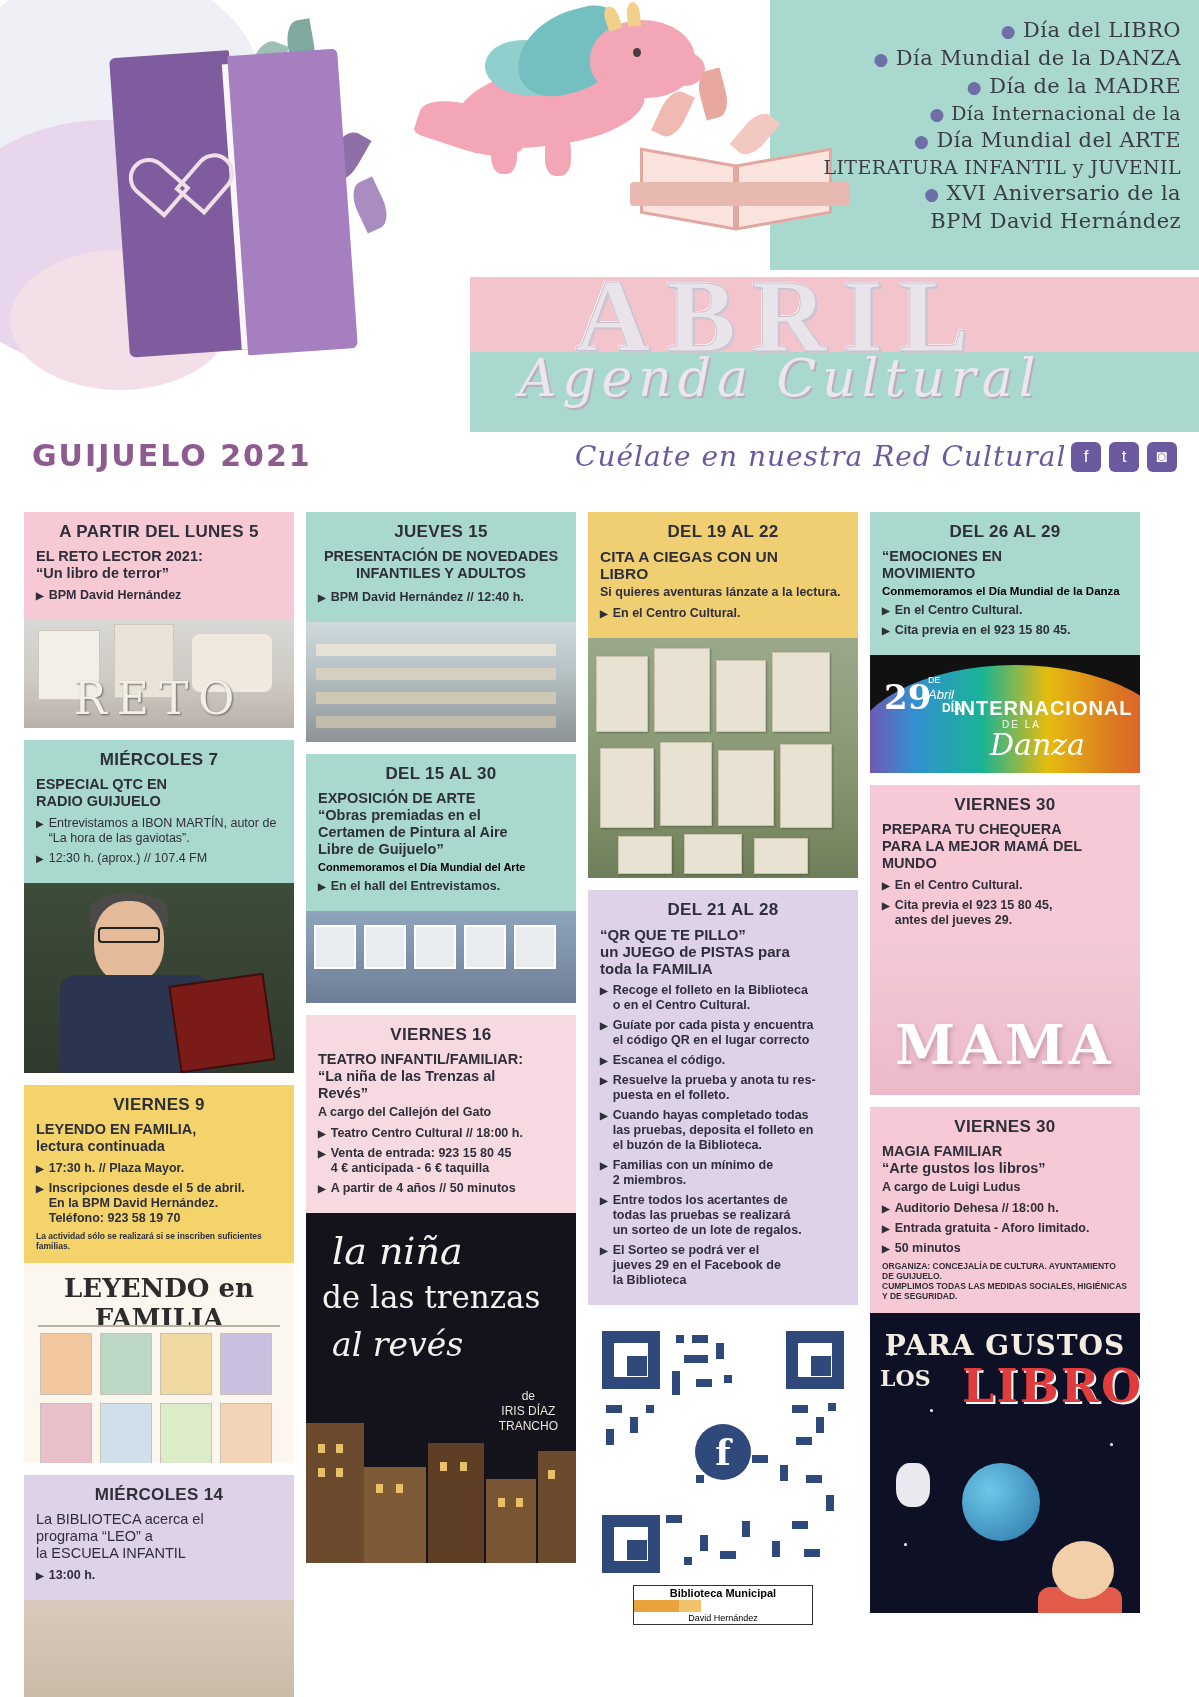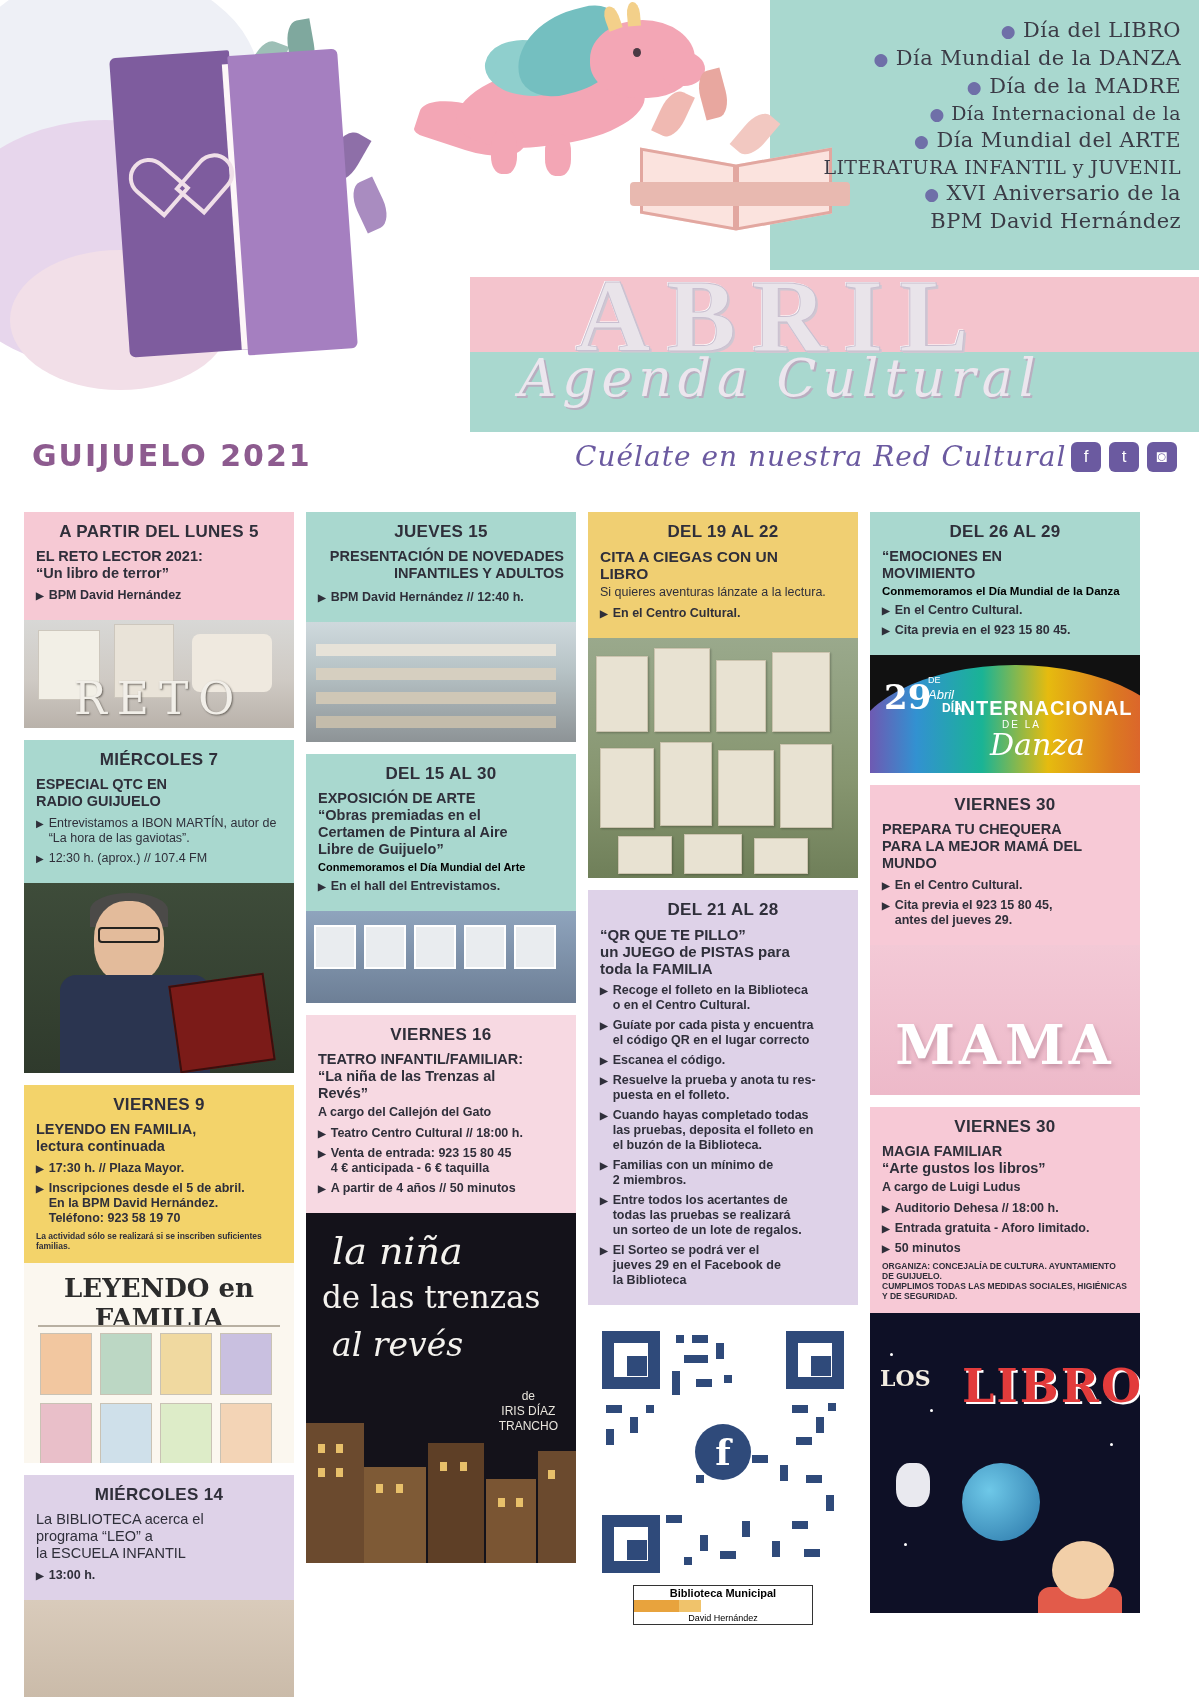--- a/index.html
+++ b/index.html
@@ -177,21 +177,21 @@
   .c3 { left:588px; }
   .c4 { left:870px; }
 
   .card { width:270px; margin-bottom:12px; overflow:hidden; }
   .card .inner { padding:10px 12px 12px 12px; }
   .card .date {
     text-align:center; font-weight:bold; font-size:17px; letter-spacing:.3px;
     color:#2f2f3a; margin-bottom:6px;
   }
   .card .title { font-weight:bold; font-size:14.5px; line-height:17px; color:#2f2f3a; }
-  .card .sub { font-size:12.5px; line-height:15px; color:#2f2f3a; margin-top:3px; }
+  .card .sub { font-size:12.5px; line-height:15px; color:#2f2f3a; margin-top:3px;font-weight:bold; }
   .bullets { margin-top:6px; }
   .bul { display:flex; gap:5px; font-size:12.5px; line-height:15px; color:#2f2f3a;
          font-weight:bold; margin-bottom:5px; }
   .bul .tri { color:#2f2f3a; font-size:10px; line-height:15px; }
   .bul.normal { font-weight:normal; }
   .tiny { font-size:8.5px; line-height:10px; font-weight:bold; color:#2f2f3a; margin-top:4px; }
 
   .bg-pink  { background:#f6c9d4; }
   .bg-teal  { background:#a9d8cf; }
   .bg-yellow{ background:#f3d36a; }
@@ -466,21 +466,21 @@
       </div>
     </div>
 
   </div>
 
   <div class="col c2">
 
     <div class="card bg-teal">
       <div class="inner">
         <div class="date">JUEVES 15</div>
-        <div class="title" style="white-space:pre-line;text-align:right">PRESENTACIÓN DE NOVEDADES
+        <div class="title" style="white-space:pre-line;text-align:center">PRESENTACIÓN DE NOVEDADES
 INFANTILES Y ADULTOS</div>
         <div class="bullets" style="margin-top:8px">
           <div class="bul">
               <span class="tri">▶</span>
               <span>BPM David Hernández // 12:40 h.</span>
             </div>
         </div>
       </div>
       <div class="photo ph-biblio">
         <div class="row" style="left:10px;top:22px;width:240px;"></div>
@@ -785,20 +785,21 @@
         <div class="tiny" style="white-space:pre-line">ORGANIZA: CONCEJALÍA DE CULTURA. AYUNTAMIENTO DE GUIJUELO.
 CUMPLIMOS TODAS LAS MEDIDAS SOCIALES, HIGIÉNICAS Y DE SEGURIDAD.</div>
       </div>
       <div class="photo ph-gustos">
         <div class="star" style="left:20px;top:40px;"></div>
           <div class="star" style="left:60px;top:96px;"></div>
         <div class="star" style="left:210px;top:70px;"></div>
           <div class="star" style="left:240px;top:130px;"></div>
         <div class="star" style="left:140px;top:190px;"></div>
           <div class="star" style="left:34px;top:230px;"></div>
+        <div class="g1">PARA GUSTOS</div>
         <div class="g2">LOS</div>
         <div class="g3">LIBROS</div>
         <div class="planet"></div>
         <div class="astro"></div>
         <div class="boy-body"></div>
         <div class="boy-head"></div>
       </div>
     </div>
 
   </div>

